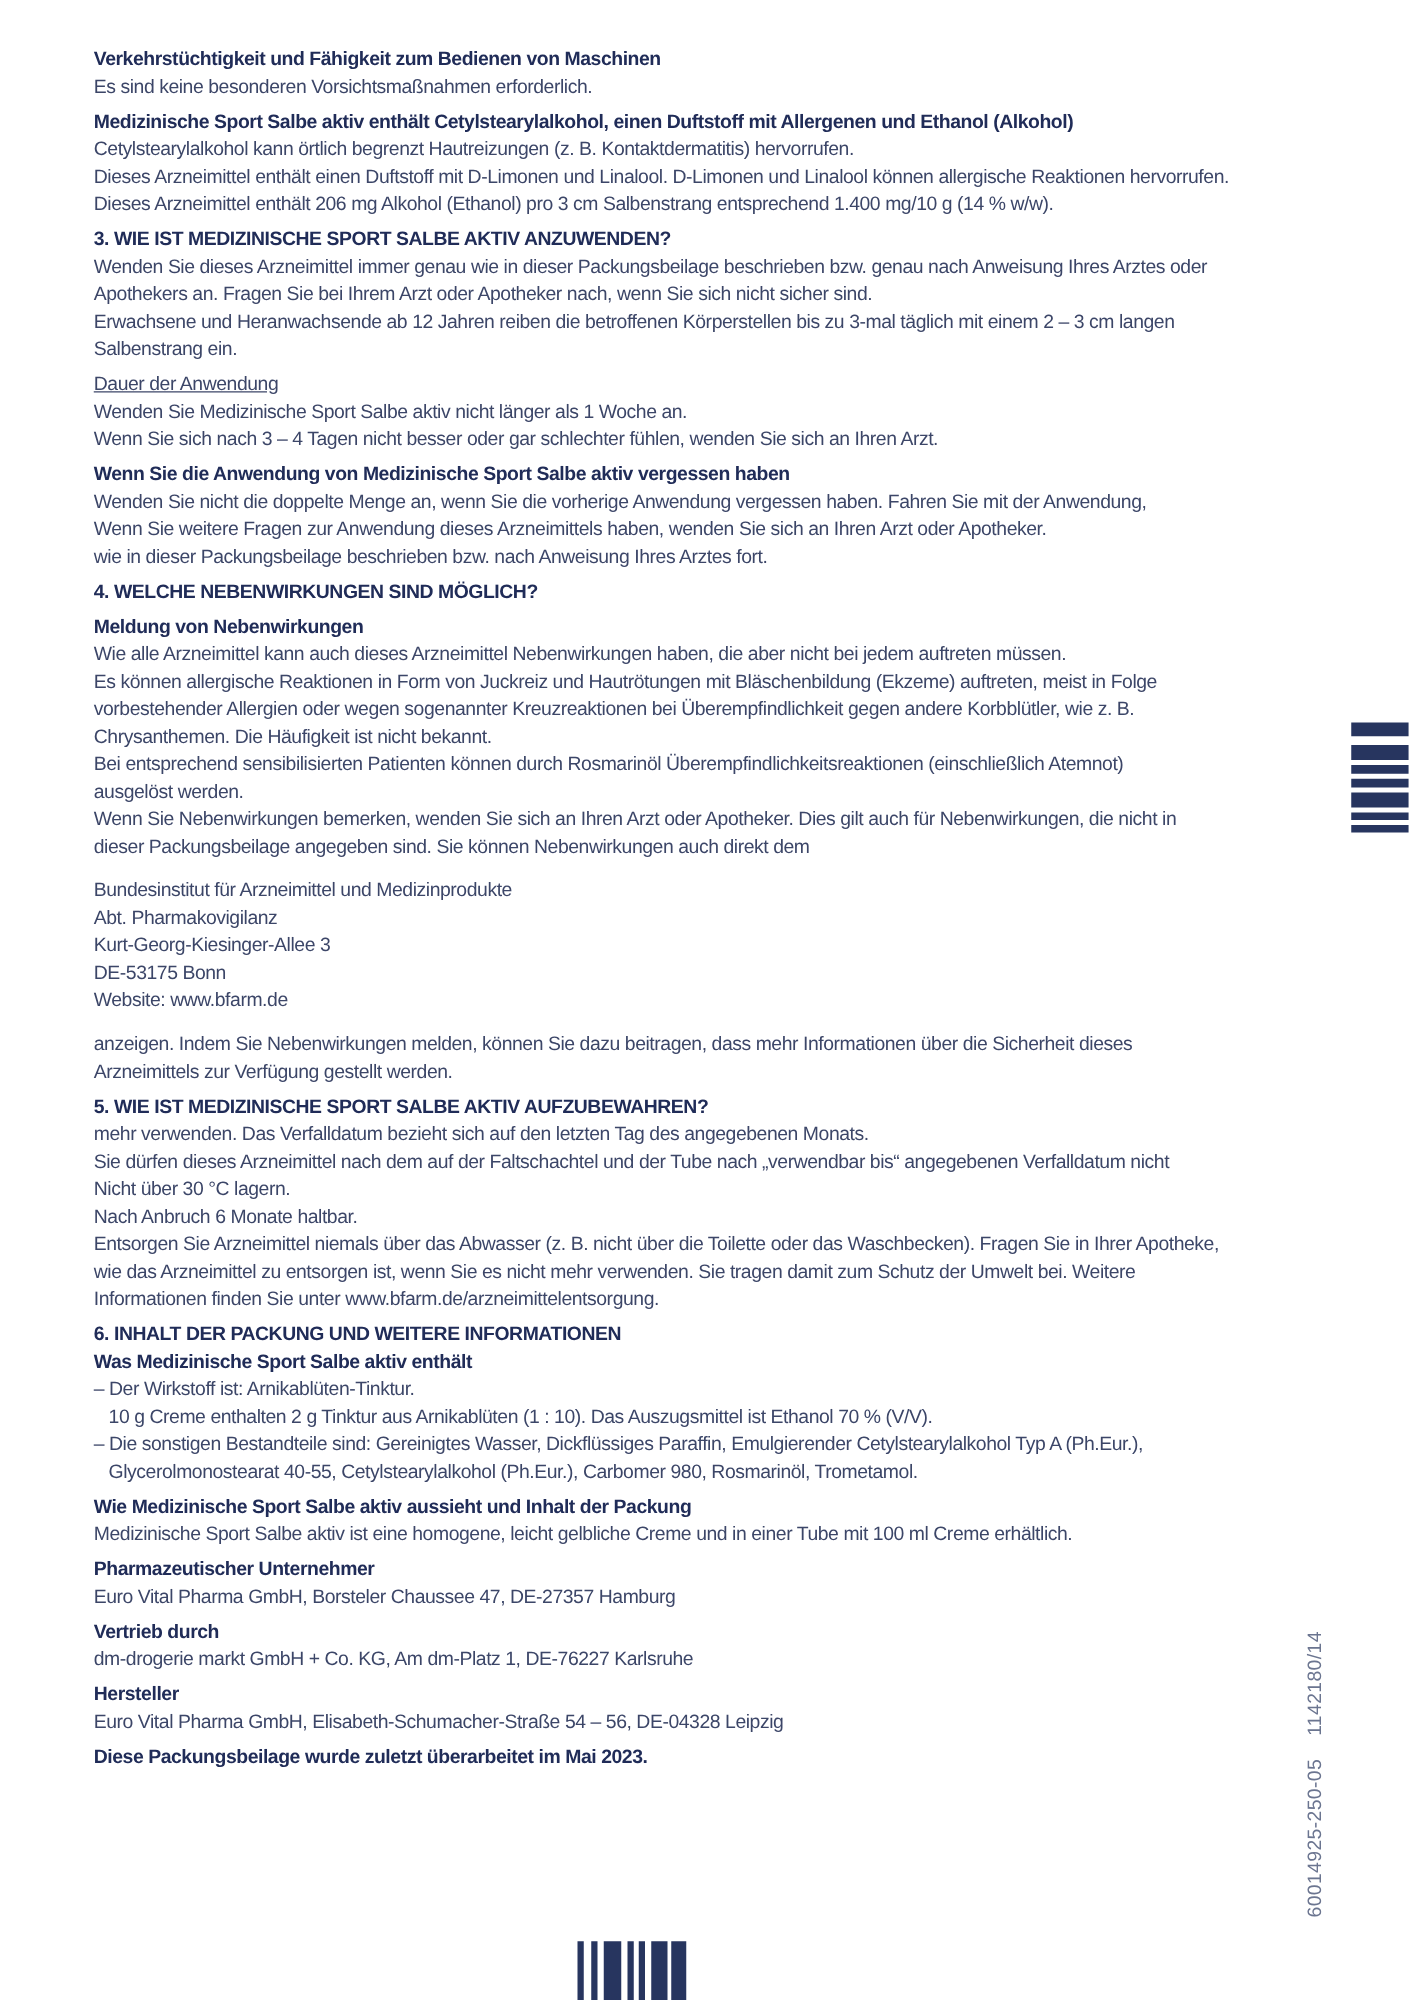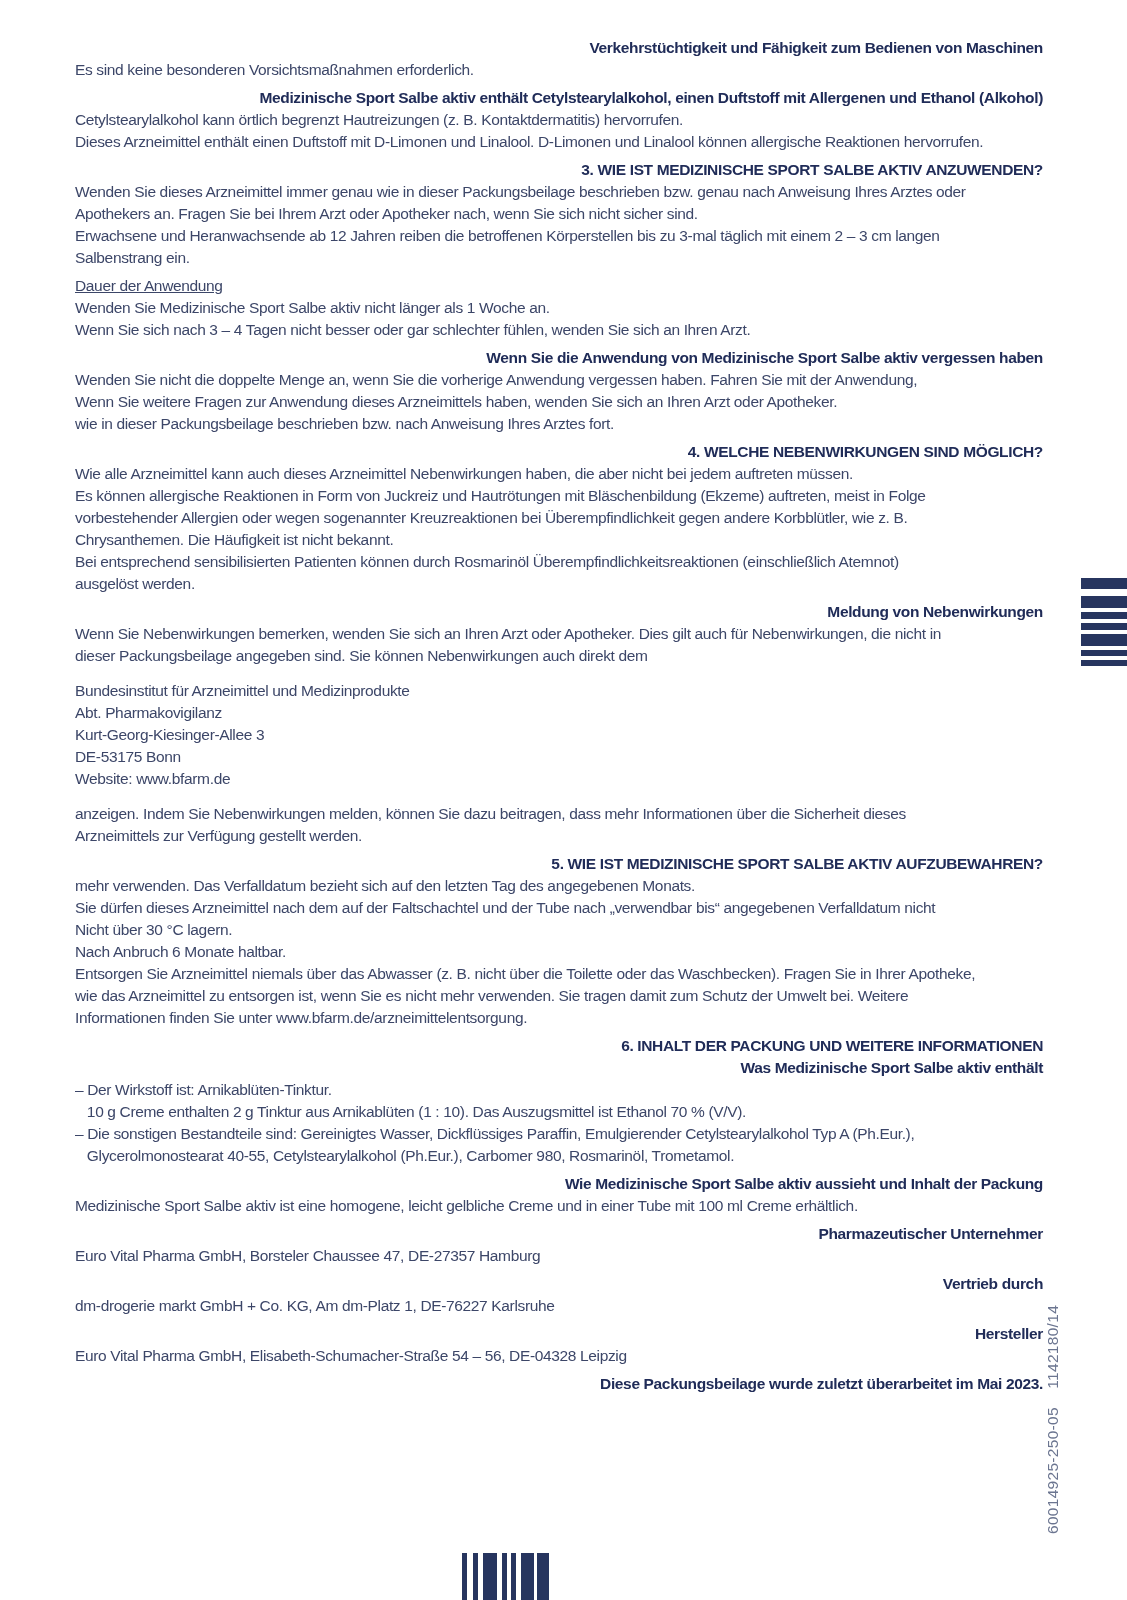--- a/index.html
+++ b/index.html
@@ -21,21 +21,20 @@
   .line {
     height: 22px;
     line-height: 22px;
     white-space: pre;
   }
   .block { margin: 0; }
   .block.h, .block.H, .block.u { margin-top: 6px; }
   .block.h .line, .block.H .line {
     font-weight: bold;
     color: var(--heading-ink, #202c58);
-    text-align: right;
   }
   .block.u .line { text-decoration: underline; }
   .block.tight { margin-top: 0; }
   .block.gap3 { margin-top: 13px; }
 
   .regmark {
     position: absolute;
     left: 1081px; top: 578px;
     width: 46px;
   }
@@ -77,20 +76,21 @@
     </div>
     <div class="block p">
       <div class="line">Es sind keine besonderen Vorsichtsmaßnahmen erforderlich.</div>
     </div>
     <div class="block h">
       <div class="line">Medizinische Sport Salbe aktiv enthält Cetylstearylalkohol, einen Duftstoff mit Allergenen und Ethanol (Alkohol)</div>
     </div>
     <div class="block p">
       <div class="line">Cetylstearylalkohol kann örtlich begrenzt Hautreizungen (z. B. Kontaktdermatitis) hervorrufen.</div>
       <div class="line">Dieses Arzneimittel enthält einen Duftstoff mit D-Limonen und Linalool. D-Limonen und Linalool können allergische Reaktionen hervorrufen.</div>
+      <div class="line">Dieses Arzneimittel enthält 206 mg Alkohol (Ethanol) pro 3 cm Salbenstrang entsprechend 1.400 mg/10 g (14 % w/w).</div>
     </div>
     <div class="block H">
       <div class="line">3. WIE IST MEDIZINISCHE SPORT SALBE AKTIV ANZUWENDEN?</div>
     </div>
     <div class="block p">
       <div class="line">Wenden Sie dieses Arzneimittel immer genau wie in dieser Packungsbeilage beschrieben bzw. genau nach Anweisung Ihres Arztes oder</div>
       <div class="line">Apothekers an. Fragen Sie bei Ihrem Arzt oder Apotheker nach, wenn Sie sich nicht sicher sind.</div>
       <div class="line">Erwachsene und Heranwachsende ab 12 Jahren reiben die betroffenen Körperstellen bis zu 3-mal täglich mit einem 2 – 3 cm langen</div>
       <div class="line">Salbenstrang ein.</div>
     </div>
@@ -104,31 +104,31 @@
     <div class="block h">
       <div class="line">Wenn Sie die Anwendung von Medizinische Sport Salbe aktiv vergessen haben</div>
     </div>
     <div class="block p">
       <div class="line">Wenden Sie nicht die doppelte Menge an, wenn Sie die vorherige Anwendung vergessen haben. Fahren Sie mit der Anwendung,</div>
       <div class="line">Wenn Sie weitere Fragen zur Anwendung dieses Arzneimittels haben, wenden Sie sich an Ihren Arzt oder Apotheker.</div>
       <div class="line">wie in dieser Packungsbeilage beschrieben bzw. nach Anweisung Ihres Arztes fort.</div>
     </div>
     <div class="block H">
       <div class="line">4. WELCHE NEBENWIRKUNGEN SIND MÖGLICH?</div>
+    </div>
+    <div class="block h">
+      <div class="line">Meldung von Nebenwirkungen</div>
     </div>
     <div class="block p">
       <div class="line">Wie alle Arzneimittel kann auch dieses Arzneimittel Nebenwirkungen haben, die aber nicht bei jedem auftreten müssen.</div>
       <div class="line">Es können allergische Reaktionen in Form von Juckreiz und Hautrötungen mit Bläschenbildung (Ekzeme) auftreten, meist in Folge</div>
       <div class="line">vorbestehender Allergien oder wegen sogenannter Kreuzreaktionen bei Überempfindlichkeit gegen andere Korbblütler, wie z. B.</div>
       <div class="line">Chrysanthemen. Die Häufigkeit ist nicht bekannt.</div>
       <div class="line">Bei entsprechend sensibilisierten Patienten können durch Rosmarinöl Überempfindlichkeitsreaktionen (einschließlich Atemnot)</div>
       <div class="line">ausgelöst werden.</div>
-    </div>
-    <div class="block h">
-      <div class="line">Meldung von Nebenwirkungen</div>
     </div>
     <div class="block p">
       <div class="line">Wenn Sie Nebenwirkungen bemerken, wenden Sie sich an Ihren Arzt oder Apotheker. Dies gilt auch für Nebenwirkungen, die nicht in</div>
       <div class="line">dieser Packungsbeilage angegeben sind. Sie können Nebenwirkungen auch direkt dem</div>
     </div>
     <div class="block p gap3">
       <div class="line">Bundesinstitut für Arzneimittel und Medizinprodukte</div>
       <div class="line">Abt. Pharmakovigilanz</div>
       <div class="line">Kurt-Georg-Kiesinger-Allee 3</div>
       <div class="line">DE-53175 Bonn</div>

